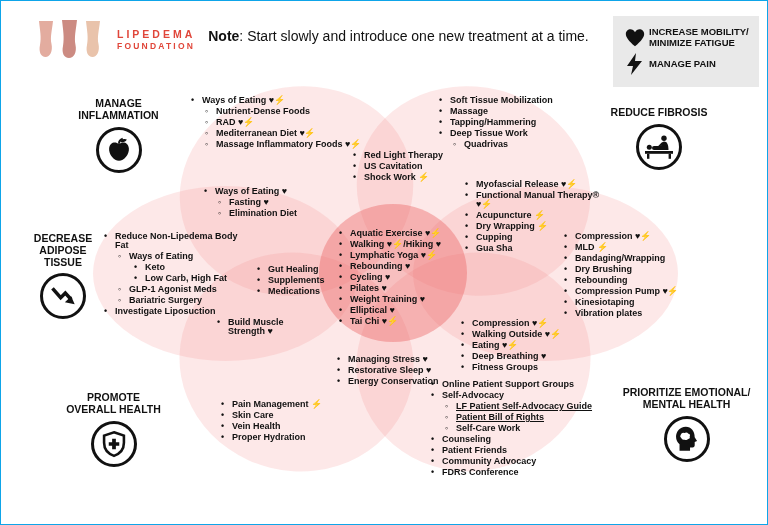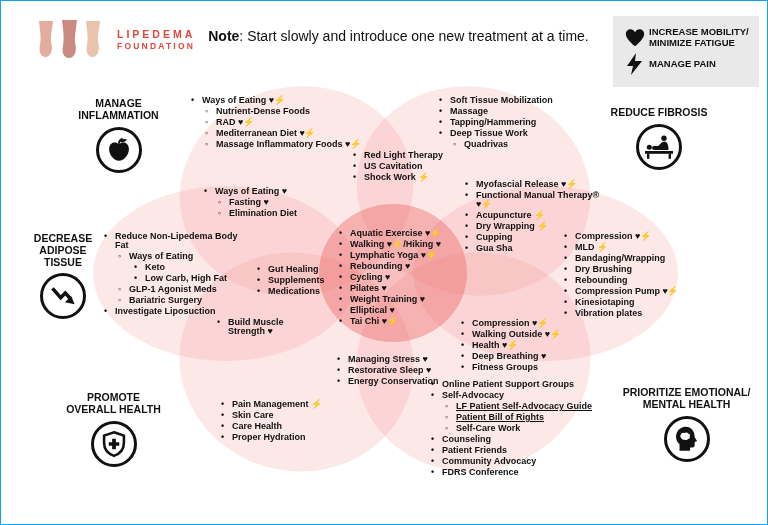--- a/index.html
+++ b/index.html
@@ -393,21 +393,21 @@
       <div class="li lv0">
         <span class="blt">•</span>
         <span class="txt">Compression ♥⚡</span>
       </div>
       <div class="li lv0">
         <span class="blt">•</span>
         <span class="txt">Walking Outside ♥⚡</span>
       </div>
       <div class="li lv0">
         <span class="blt">•</span>
-        <span class="txt">Health ♥⚡</span>
+        <span class="txt">Eating ♥⚡</span>
       </div>
       <div class="li lv0">
         <span class="blt">•</span>
         <span class="txt">Deep Breathing ♥</span>
       </div>
       <div class="li lv0">
         <span class="blt">•</span>
         <span class="txt">Fitness Groups</span>
       </div>
     </div>
@@ -467,21 +467,21 @@
       <div class="li lv0">
         <span class="blt">•</span>
         <span class="txt">Pain Management ⚡</span>
       </div>
       <div class="li lv0">
         <span class="blt">•</span>
         <span class="txt">Skin Care</span>
       </div>
       <div class="li lv0">
         <span class="blt">•</span>
-        <span class="txt">Care Health</span>
+        <span class="txt">Vein Health</span>
       </div>
       <div class="li lv0">
         <span class="blt">•</span>
         <span class="txt">Proper Hydration</span>
       </div>
     </div>
 
   <div class="footer">See More at Lipedema.org/treating-lipedema</div>
 </div>
 

